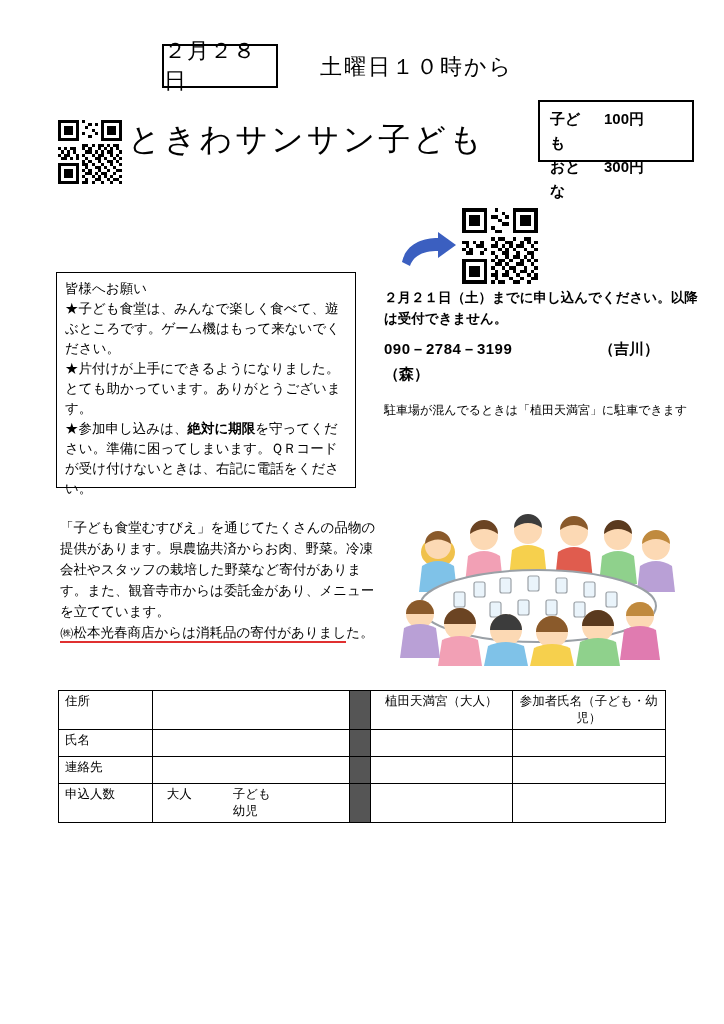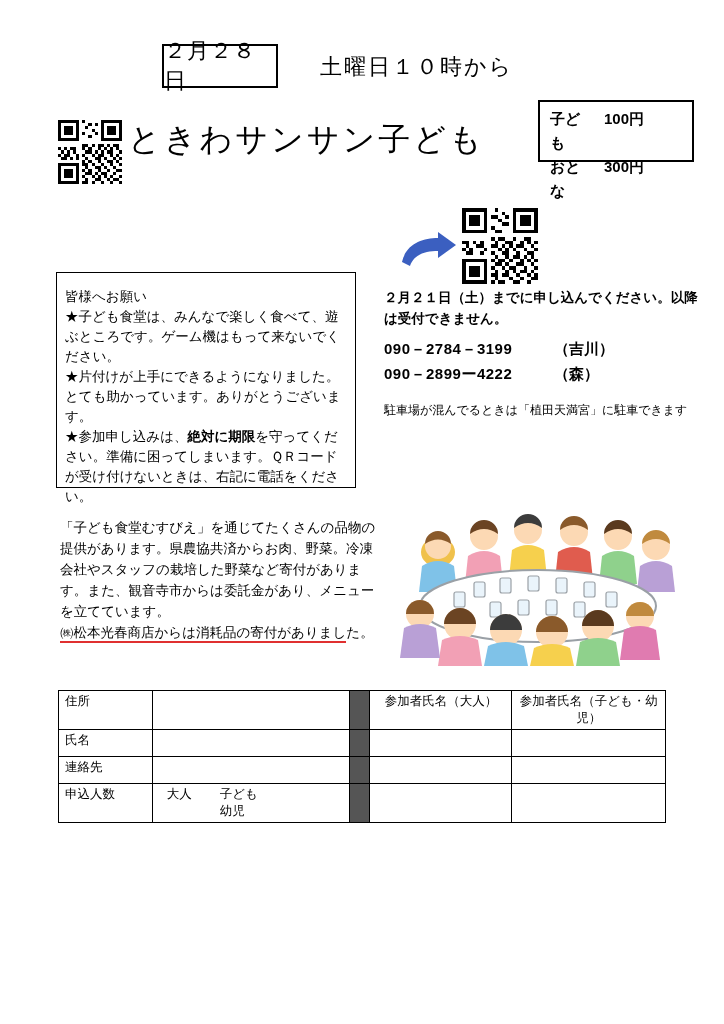--- a/index.html
+++ b/index.html
@@ -80,38 +80,38 @@
     width: 58px; height: 40px;
   }
 
   
   .notice-box {
     position: absolute;
     left: 56px; top: 272px;
     width: 300px; height: 216px;
     border: 1px solid #000;
     box-sizing: border-box;
-    padding: 14px 8px 0 8px;
+    padding: 6px 8px 0 8px;
     font-size: 13.5px;
     line-height: 1.48;
   }
   .notice-box p { margin: 0; }
   .strong-red { font-weight: bold; }
 
   
   .contact {
     position: absolute;
     left: 384px; top: 288px;
     width: 320px;
     font-size: 13.5px;
     line-height: 1.55;
   }
   .contact .lead { font-weight: bold; margin: 0 0 6px 0; }
   .phones { font-weight: bold; font-size: 15px; line-height: 1.7; }
-  .phone-line { display: flex; }
+  .phone-line { display: flex; gap: 45px; }
   .phone-line .num { width: 170px; letter-spacing: 0.5px; }
   .phone-line .who { letter-spacing: 0px; }
   .parking { margin-top: 14px; font-size: 12px; }
 
   
   .donation {
     position: absolute;
     left: 60px; top: 518px;
     width: 320px;
     font-size: 13.5px;
@@ -147,21 +147,21 @@
     padding: 2px 6px;
     vertical-align: top;
   }
   .c-label { width: 84px; }
   .c-blank1 { width: 190px; }
   .c-sep { width: 8px; background: #555; border-left: 1px solid #000; border-right: 1px solid #000; }
   .c-adult { width: 134px; }
   .c-child { width: 146px; }
   .cell-center { text-align: center; }
   .num-cell { height: 44px; }
-  .num-inner { display: flex; gap: 28px; padding-left: 8px;}
+  .num-inner { display: flex; gap: 41px; padding-left: 8px;}
   .num-inner .col2 { display: flex; flex-direction: column; }
 </style>
 </head>
 <body>
 
 <div class="page">
 
   <div class="date-box">
     <span>２月２８日</span>
   </div>
@@ -404,21 +404,20 @@
   </div>
 
   <div class="contact">
     <p class="lead">２月２１日（土）までに申し込んでください。以降は受付できません。</p>
     <div class="phones">
       <div class="phone-line">
         <span class="num">090－2784－3199</span>
         <span class="who">（吉川）</span>
       </div>
       <div class="phone-line">
-        <span class="num">090－2899ー4222</span>
         <span class="who">（森）</span>
       </div>
     </div>
     <div class="parking">駐車場が混んでるときは「植田天満宮」に駐車できます</div>
   </div>
 
   <div class="donation">
     <p><span>「子ども食堂むすびえ」を通じてたくさんの品物の提供があります。県農協共済からお肉、野菜。冷凍会社やスタッフの栽培した野菜など寄付があります。また、観音寺市からは委託金があり、メニューを立てています。</span><span class="underline-red">㈱松本光春商店からは消耗品の寄付がありまし</span><span>た。</span></p>
   </div>
 
@@ -516,21 +515,21 @@
       </g>
     </svg>
   </div>
 
   <table class="form">
     <tbody>
         <tr>
       <td class="c-label">住所</td>
       <td class="c-blank1"></td>
       <td class="c-sep"></td>
-      <td class="c-adult cell-center">参加者氏名（大人）</td>
+      <td class="c-adult cell-center">植田天満宮（大人）</td>
       <td class="c-child cell-center">参加者氏名（子ども・幼児）</td>
     </tr>
     <tr>
       <td class="c-label">氏名</td>
       <td></td>
       <td class="c-sep"></td>
       <td></td>
       <td></td>
     </tr>
     <tr>

